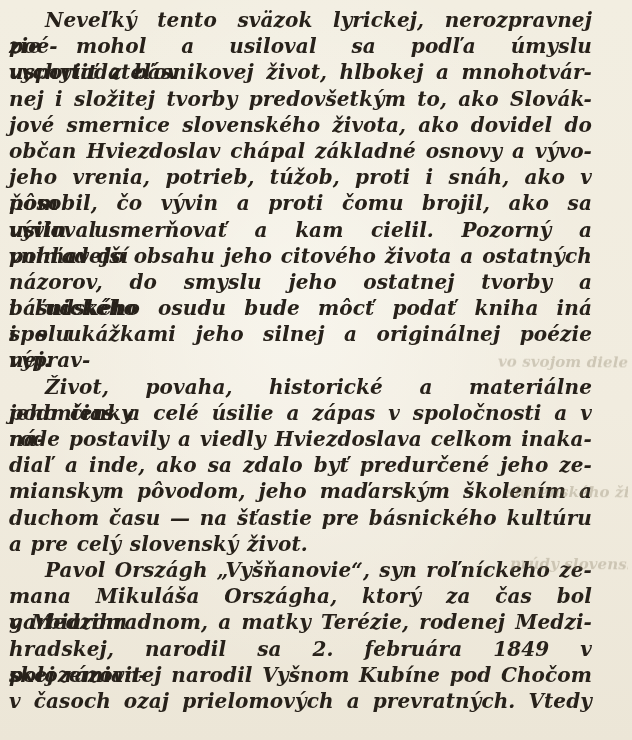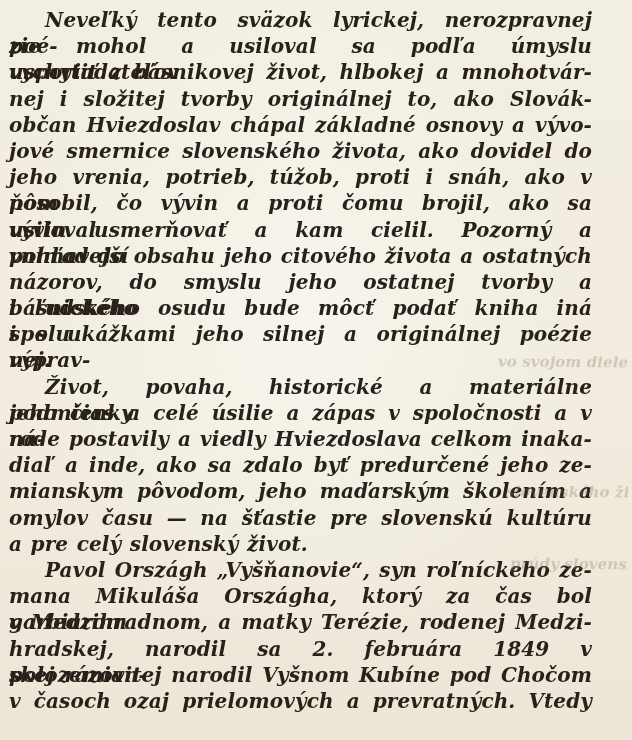--- a/index.html
+++ b/index.html
@@ -65,40 +65,40 @@
 </style>
 </head>
 <body>
 
 <div class="page">
 
   <div class="para">
     <div class="ln first">Neveľký tento sväzok lyrickej, nerozpravnej poé-</div>
     <div class="ln">zie mohol a usiloval sa podľa úmyslu usporiadateľov</div>
     <div class="ln">vychytiť z básnikovej život, hlbokej a mnohotvár-</div>
-    <div class="ln">nej i složitej tvorby originálnej to, ako Slovák-</div>
+    <div class="ln">nej i složitej tvorby predovšetkým to, ako Slovák-</div>
+    <div class="ln">jové smernice slovenského života, ako dovidel do</div>
     <div class="ln">občan Hviezdoslav chápal základné osnovy a vývo-</div>
-    <div class="ln">jové smernice slovenského života, ako dovidel do</div>
     <div class="ln">jeho vrenia, potrieb, túžob, proti i snáh, ako v ňom</div>
     <div class="ln">pôsobil, čo vývin a proti čomu brojil, ako sa usiloval</div>
     <div class="ln">vývin usmerňovať a kam cielil. Pozorný a vnímavejší</div>
     <div class="ln">pohľad do obsahu jeho citového života a ostatných</div>
     <div class="ln">názorov, do smyslu jeho ostatnej tvorby a básnického</div>
     <div class="ln">i ľudského osudu bude môcť podať kniha iná spolu</div>
     <div class="ln">i s ukážkami jeho silnej a originálnej poézie výprav-</div>
     <div class="ln endp">nej.</div>
   </div>
 
   <div class="para">
     <div class="ln first">Život, povaha, historické a materiálne podmienky</div>
     <div class="ln">jeho čias a celé úsilie a zápas v spoločnosti a v ná-</div>
     <div class="ln">rode postavily a viedly Hviezdoslava celkom inaka-</div>
     <div class="ln">diaľ a inde, ako sa zdalo byť predurčené jeho ze-</div>
     <div class="ln">mianskym pôvodom, jeho maďarským školením a</div>
-    <div class="ln">omylov času — na šťastie pre slovenskú kultúru</div>
+    <div class="ln">duchom času — na šťastie pre básnického kultúru</div>
     <div class="ln endp">a pre celý slovenský život.</div>
   </div>
 
   <div class="para">
     <div class="ln first">Pavol Országh „Vyšňanovie“, syn roľníckeho ze-</div>
     <div class="ln">mana Mikuláša Országha, ktorý za čas bol garbiarom</div>
     <div class="ln">v Medzihradnom, a matky Terézie, rodenej Medzi-</div>
     <div class="ln">hradskej, narodil sa 2. februára 1849 v polozemian-</div>
     <div class="ln">skej rázovitej narodil Vyšnom Kubíne pod Chočom</div>
     <div class="ln">v časoch ozaj prielomových a prevratných. Vtedy</div>

